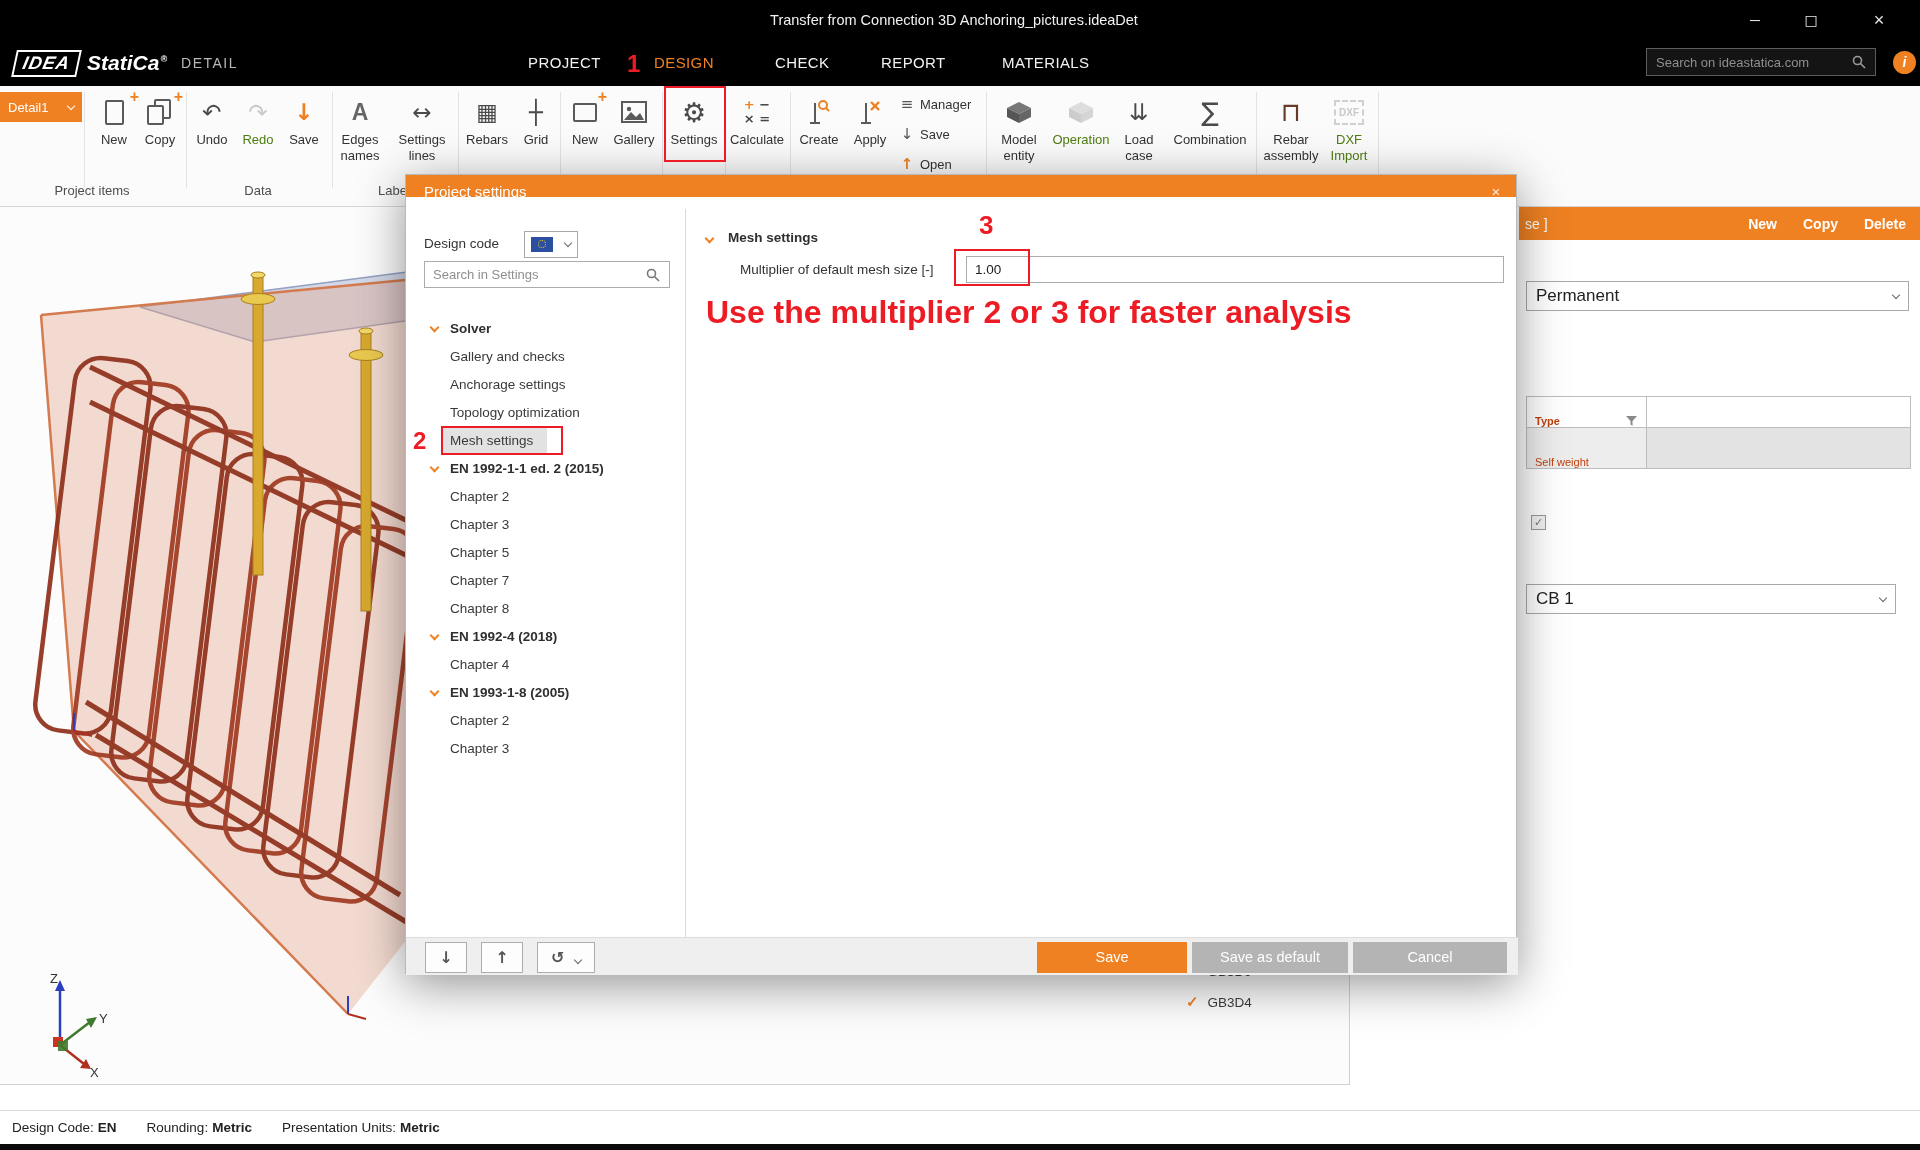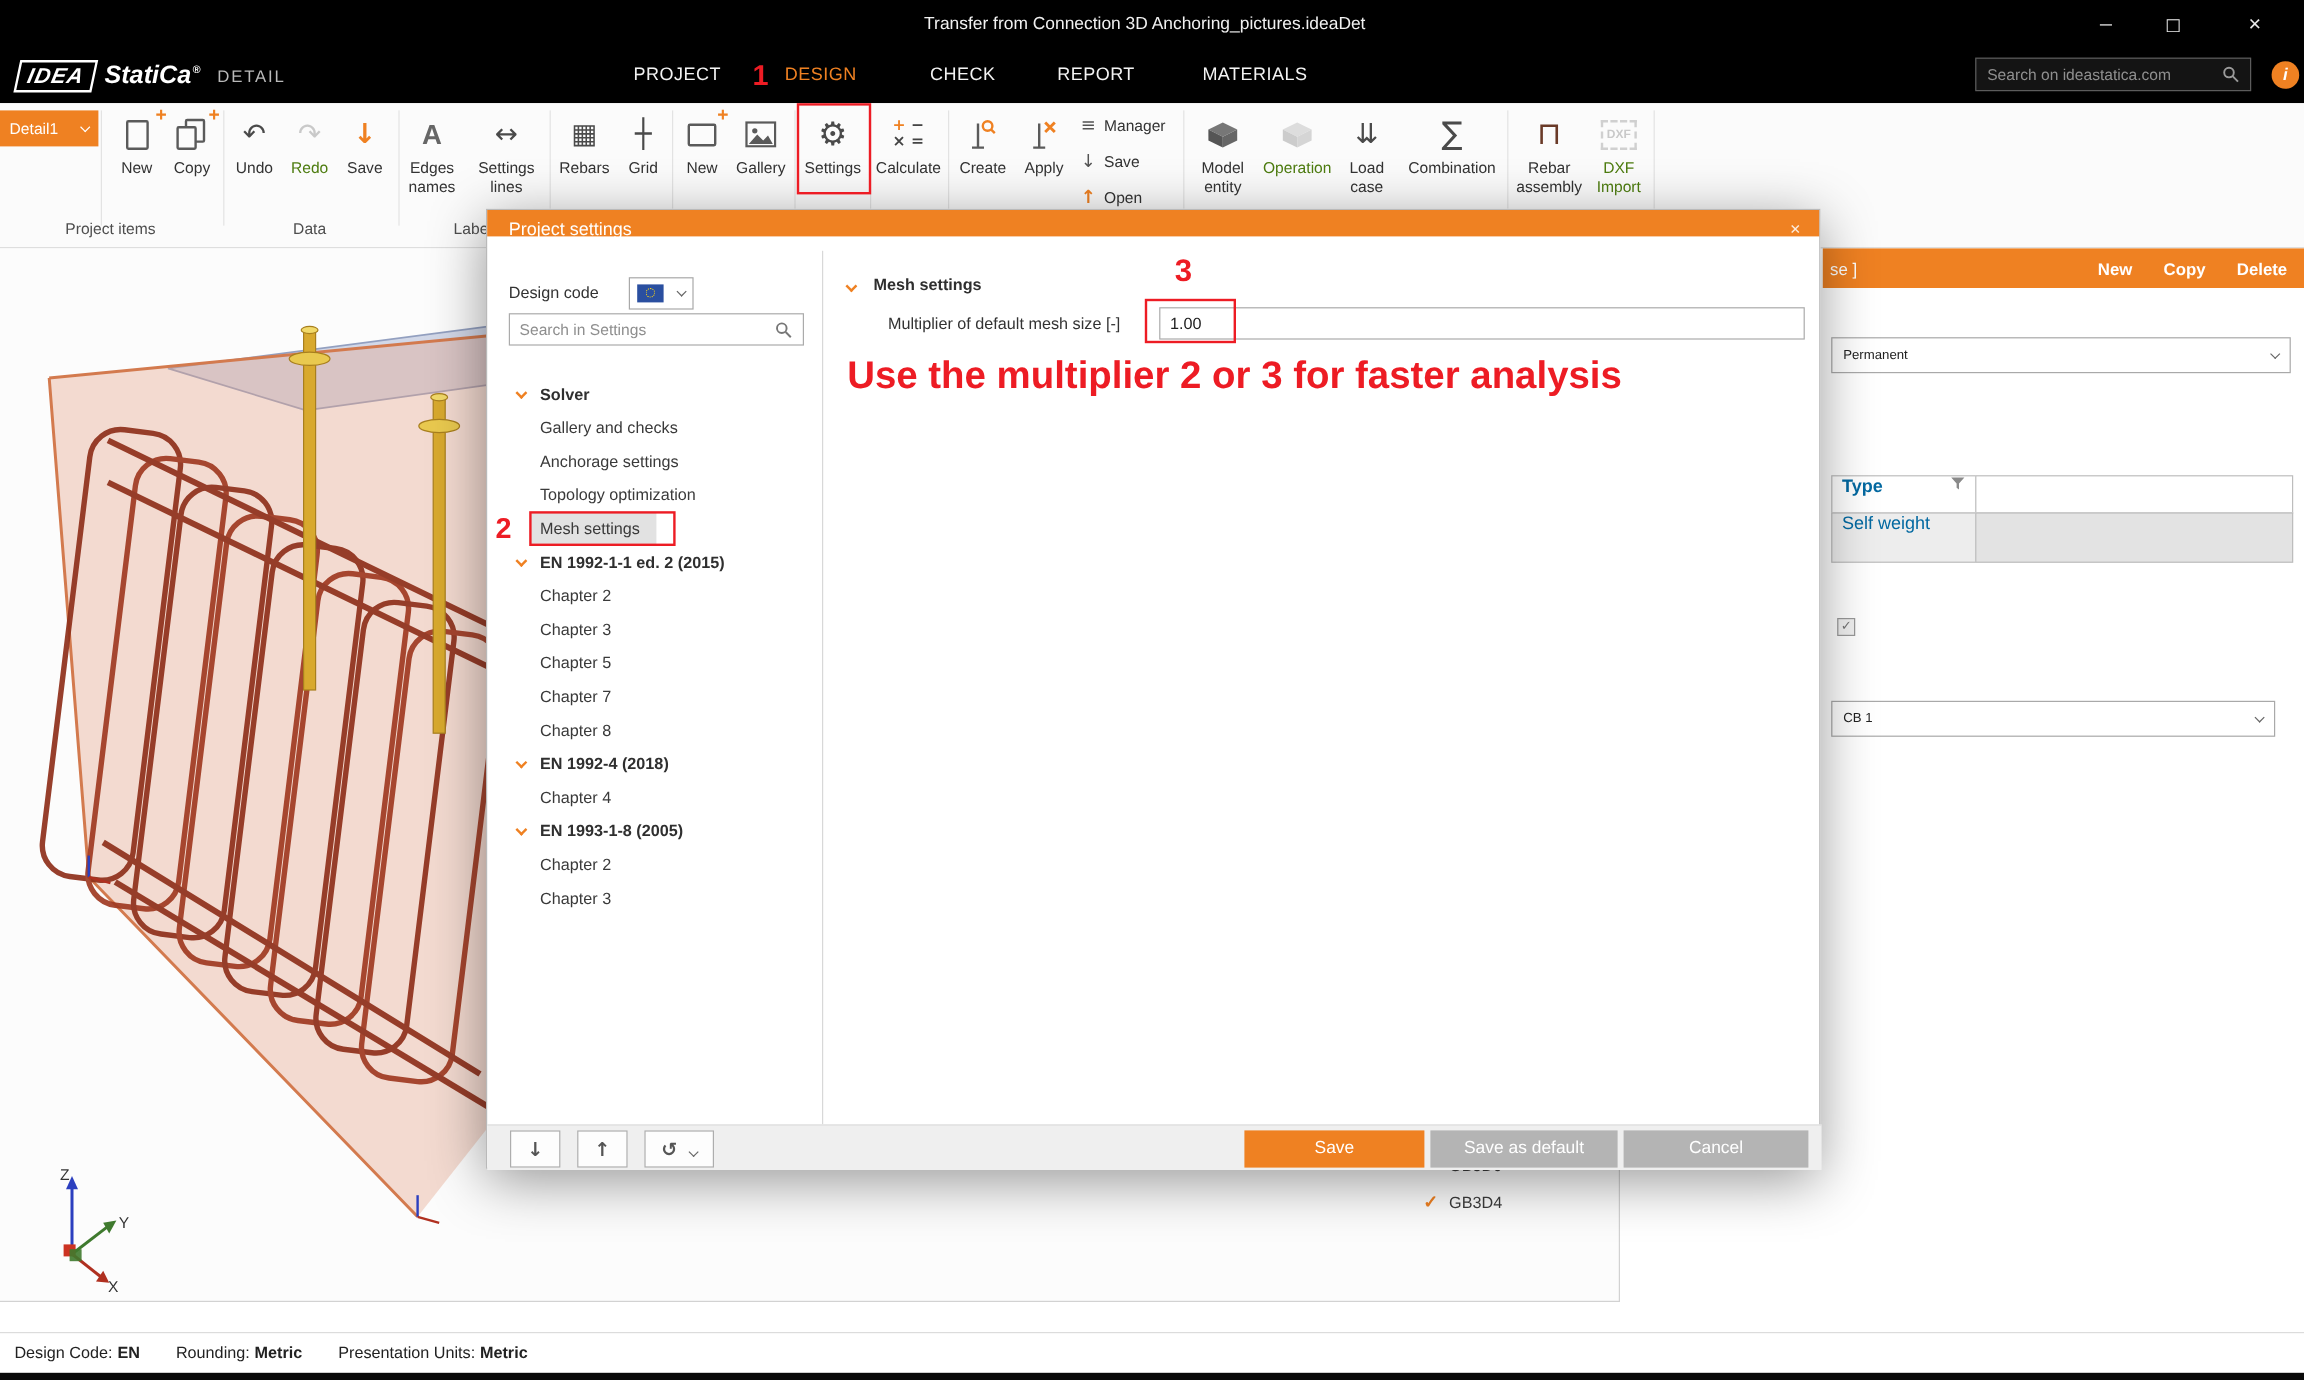--- a/index.html
+++ b/index.html
@@ -52,24 +52,24 @@
   #viewport{position:absolute;left:0;top:207px;width:1350px;height:878px;background:#fcfcfc}
   .vline{position:absolute;background:#d2d2d2}
   .gbrow{position:absolute;display:flex;align-items:center;font-size:13.5px;color:#3c3c3c}
   .gbrow .chk{color:#ef8122;font-weight:bold;font-size:15px;margin-right:9px}
 
   
   #rpanel{position:absolute;left:1519px;top:207px;width:401px;height:903px;background:#fff}
   #rpanel-bar{position:absolute;left:0;top:0;width:401px;height:33px;background:#ef8122;color:#fff;display:flex;align-items:center;font-size:14px}
   #rpanel-bar .lft{margin-left:6px}
   #rpanel-bar .acts{margin-left:auto;display:flex;gap:26px;padding-right:14px;font-weight:bold}
-  .ddl{position:absolute;border:1px solid #a9a9a9;background:#fff;display:flex;align-items:center;justify-content:space-between;padding:0 9px;font-size:11px;color:#222}
+  .ddl{position:absolute;border:1px solid #a9a9a9;background:#fff;display:flex;align-items:center;justify-content:space-between;padding:0 9px;font-size:17px;color:#222}
   .chev{display:inline-block;width:7px;height:7px;border-right:2px solid #ef8122;border-bottom:2px solid #ef8122;transform:rotate(45deg)}
   .chevg{display:inline-block;width:6px;height:6px;border-right:1.5px solid #666;border-bottom:1.5px solid #666;transform:rotate(45deg);margin-top:-3px}
-  .tcell{position:absolute;border:1px solid #bdbdbd;font-size:15px;color:#0369a1;display:flex;align-items:flex-start;padding:0 8px;background:#fff}
+  .tcell{position:absolute;border:1px solid #bdbdbd;font-size:11px;color:#c2410c;display:flex;align-items:flex-end;padding:0 8px;background:#fff}
   .cbx{position:absolute;width:15px;height:15px;border:1px solid #9a9a9a;background:#f1f1f1;font-size:11px;line-height:13px;text-align:center;color:#777}
 
   
   #statusbar{position:absolute;left:0;top:1110px;width:1920px;height:34px;background:#fff;border-top:1px solid #dcdcdc;display:flex;align-items:center;font-size:13.5px;color:#222}
   #statusbar b{margin-left:4px}
   #blackstrip{position:absolute;left:0;top:1144px;width:1920px;height:6px;background:#0a0a0a}
 
   
   #dialog{position:absolute;left:405px;top:174px;width:1112px;height:800px;background:#fff;border:1px solid #b9b9b9;box-shadow:0 10px 45px rgba(0,0,0,.42);z-index:10}
   #dtitle{position:absolute;left:0;top:0;width:100%;height:22px;background:#ef8122;color:#fff;font-size:15px;line-height:34px;padding-left:18px}

